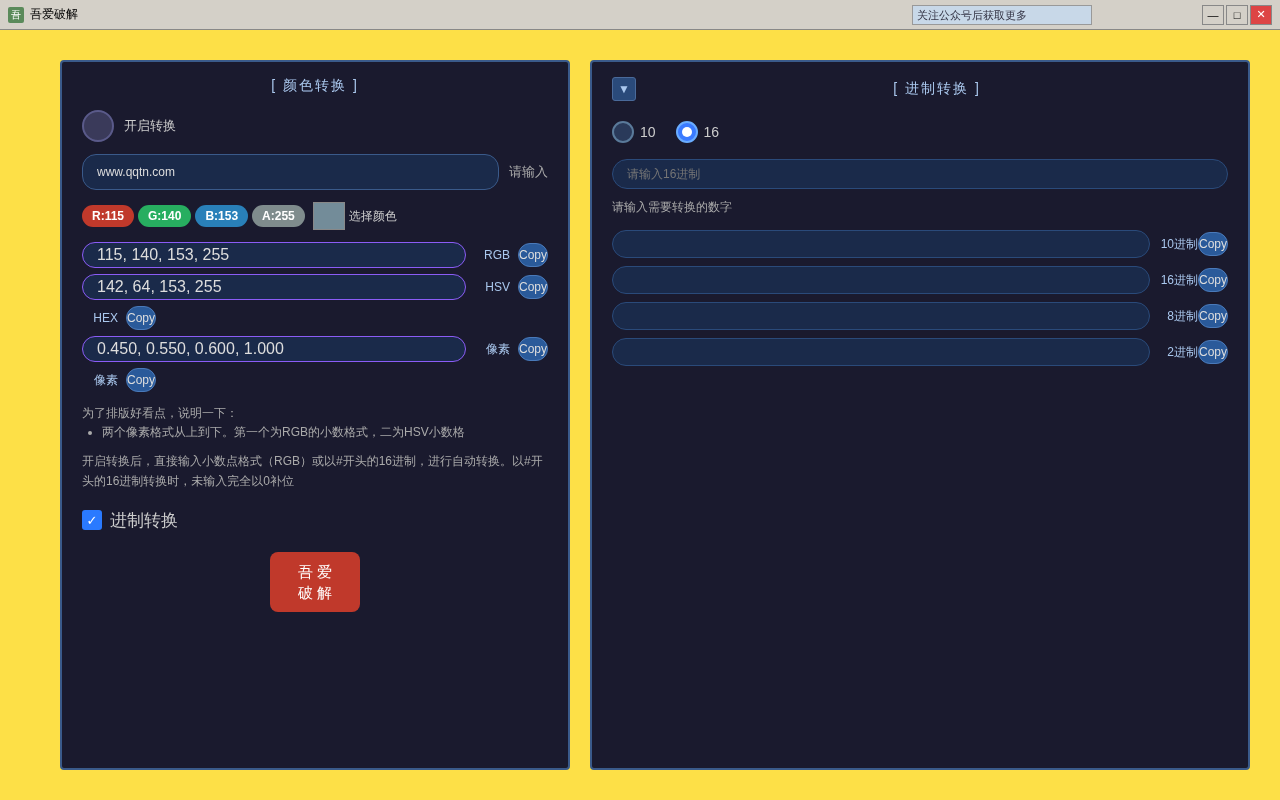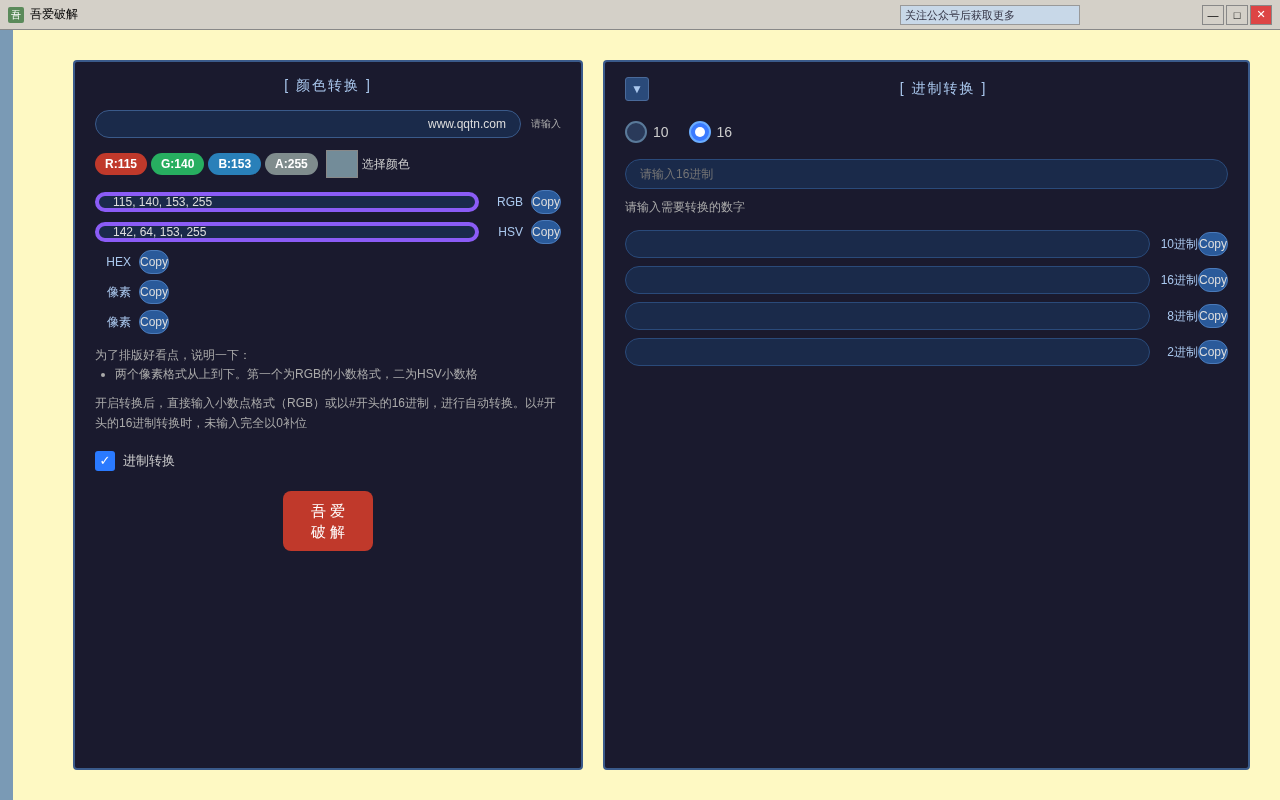--- a/index.html
+++ b/index.html
@@ -67,25 +67,24 @@
       border: 1px solid #999;
       padding: 0 4px;
       font-size: 11px;
       color: #334;
     }
 
     
     .main-area {
       position: absolute;
       top: 30px; left: 0; right: 0; bottom: 0;
-      background: #fef9c3;
+      background: #fde047;
       display: flex;
       gap: 20px;
       padding: 30px 30px 30px 60px;
-      margin-left: 13px;
     }
 
     
     .left-panel {
       width: 510px;
       background: #1a1a2e;
       border: 2px solid #3a5a8a;
       border-radius: 4px;
       padding: 15px 20px;
       color: #ddd;
@@ -122,33 +121,32 @@
 
     .url-input-row {
       display: flex;
       align-items: center;
       gap: 10px;
       margin-bottom: 12px;
     }
 
     .url-input {
       flex: 1;
-      height: 28px;
+      height: 36px;
       background: #1a2a4a;
       border: 1px solid #3a5a8a;
       border-radius: 14px;
       padding: 0 14px;
       color: #ddd;
       font-size: 12px;
-      text-align: right;
     }
 
     .placeholder-text {
       color: #aaa;
-      font-size: 10px;
+      font-size: 13px;
     }
 
     .rgba-row {
       display: flex;
       align-items: center;
       gap: 4px;
       margin-bottom: 12px;
     }
 
     .rgba-badge {
@@ -178,27 +176,27 @@
 
     .value-row {
       display: flex;
       align-items: center;
       gap: 8px;
       margin-bottom: 6px;
     }
 
     .value-input {
       flex: 1;
-      height: 20px;
+      height: 26px;
       background: #1a2a4a;
-      border: 4px solid #8b5cf6;
+      border: 1px solid #8b5cf6;
       border-radius: 13px;
       padding: 0 14px;
       color: #ddd;
-      font-size: 12px;
+      font-size: 16px;
     }
 
     .format-label {
       width: 36px;
       color: #aac8ee;
       font-size: 12px;
       text-align: right;
     }
 
     .copy-btn {
@@ -233,21 +231,21 @@
     .checkbox-icon {
       width: 20px; height: 20px;
       background: #2a7aff;
       border-radius: 3px;
       display: flex; align-items: center; justify-content: center;
       color: white;
       font-size: 13px;
     }
 
     .checkbox-label {
-      font-size: 13px;
+      font-size: 17px;
       color: #ccc;
     }
 
     .brand-btn {
       display: block;
       margin: 20px auto 0;
       width: 90px; height: 60px;
       background: #c0392b;
       border: none;
       border-radius: 8px;
@@ -380,35 +378,39 @@
 </head>
 <body>
 
 <div class="title-bar">
   <div class="title-bar-left">
     <div class="title-icon">
       <span>吾</span>
     </div>
     <span class="title-text">吾爱破解</span>
   </div>
-  <div style="position:absolute; right: 200px; top: 0; height: 30px; display:flex; align-items:center;">
+  <div style="position:absolute; right: 188px; top: 0; height: 30px; display:flex; align-items:center;">
     <input class="address-input" value="关注公众号后获取更多" style="">
   </div>
   <div class="title-bar-right">
     <button class="title-btn minimize">—</button>
     <button class="title-btn maximize">□</button>
     <button class="title-btn close">✕</button>
   </div>
 </div>
 
 <div class="main-area">
 
   <div class="left-panel">
     <div class="panel-title">[ 颜色转换 ]</div>
 
+    <div class="toggle-row">
+      <div class="toggle-btn"></div>
+      <span class="toggle-label">开启转换</span>
+    </div>
 
     <div class="url-input-row">
       <input class="url-input" value="www.qqtn.com" style="">
       <span class="placeholder-text">请输入</span>
     </div>
 
     <div class="rgba-row">
       <span class="rgba-badge badge-r">R:115</span>
       <span class="rgba-badge badge-g">G:140</span>
       <span class="rgba-badge badge-b">B:153</span>
@@ -428,20 +430,21 @@
       <span class="format-label">HSV</span>
       <button class="copy-btn">Copy</button>
     </div>
 
     <div class="value-row">
       <span class="format-label">HEX</span>
       <button class="copy-btn">Copy</button>
     </div>
 
     <div class="value-row">
+      <input class="value-input" value="0.450, 0.550, 0.600, 1.000" style="">
       <span class="format-label">像素</span>
       <button class="copy-btn">Copy</button>
     </div>
 
     <div class="value-row">
       <span class="format-label">像素</span>
       <button class="copy-btn">Copy</button>
     </div>
 
     <div class="note-section">

